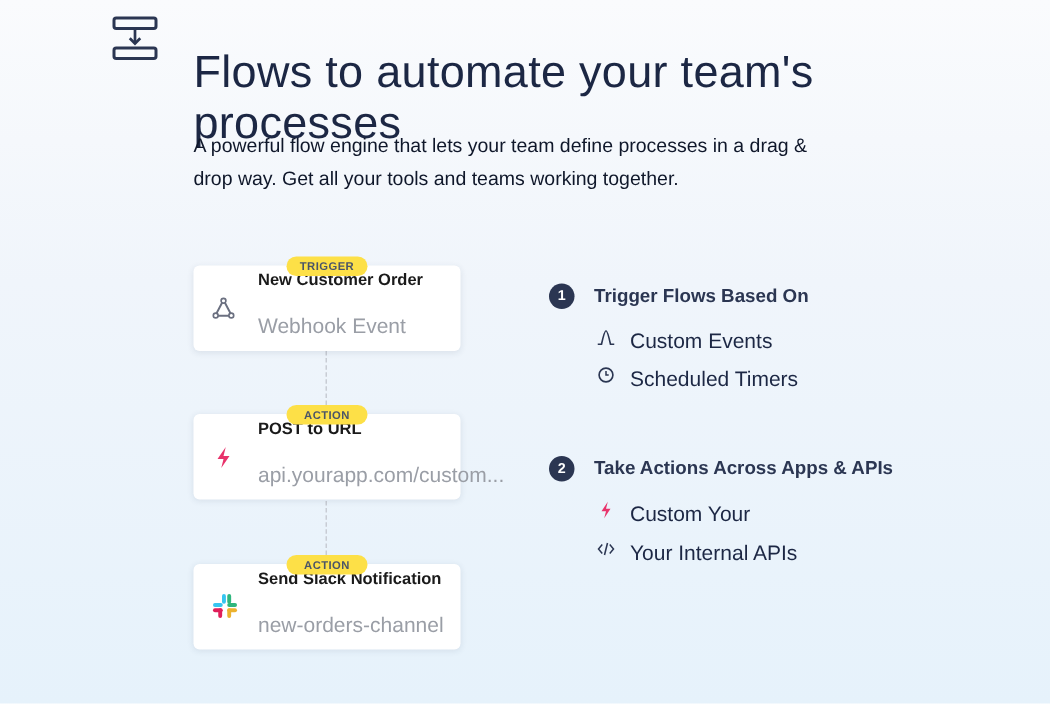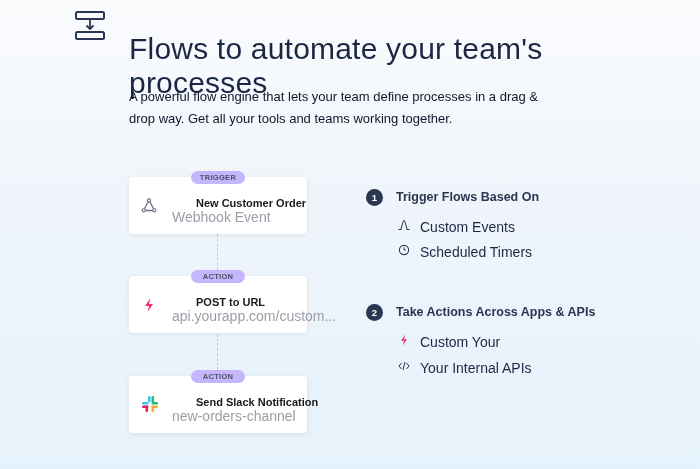--- a/index.html
+++ b/index.html
@@ -20,25 +20,25 @@
   .subtitle {
     position: absolute; left: 129px; top: 86px; width: 420px;
     font-size: 13px; line-height: 22px; color: #0f172a;
   }
   .card {
     position: absolute; left: 129px; width: 178px; height: 57px;
     background: #fff; border-radius: 4px;
     box-shadow: 0 1px 4px rgba(40,60,90,0.10);
   }
   .card .icon { position: absolute; left: 11px; top: 20px; width: 18px; height: 18px; }
-  .card .name { position: absolute; left: 43px; top: 20px; font-size: 11px; font-weight: 700; color: #1a1a1a; white-space: nowrap; margin-left: 24px; }
+  .card .name { position: absolute; left: 43px; top: 4px; font-size: 11px; font-weight: 700; color: #1a1a1a; white-space: nowrap; }
   .card .sub { position: absolute; left: 43px; top: 32px; font-size: 14px; color: #9a9ea6; white-space: nowrap; }
   .badge {
     position: absolute; left: 191px; width: 54px; height: 13px;
-    background: #c4b5fd; border-radius: 7px;
+    background: #fde047; border-radius: 7px;
     font-size: 7.5px; font-weight: 700; color: #4a5468; text-align: center; line-height: 13px;
     letter-spacing: 0.3px;
   }
   .connector { position: absolute; left: 217px; width: 0; border-left: 1px dashed #c8ccd4; }
   .step-num {
     position: absolute; left: 366px; width: 17px; height: 17px; border-radius: 50%;
     background: #2b3652; color: #fff; font-size: 9.5px; font-weight: 700; text-align: center; line-height: 17px;
   }
   .step-title { position: absolute; left: 396px; font-size: 12.5px; font-weight: 600; color: #2b3652; white-space: nowrap; }
   .feat-icon { position: absolute; left: 398px; width: 12px; height: 12px; }

